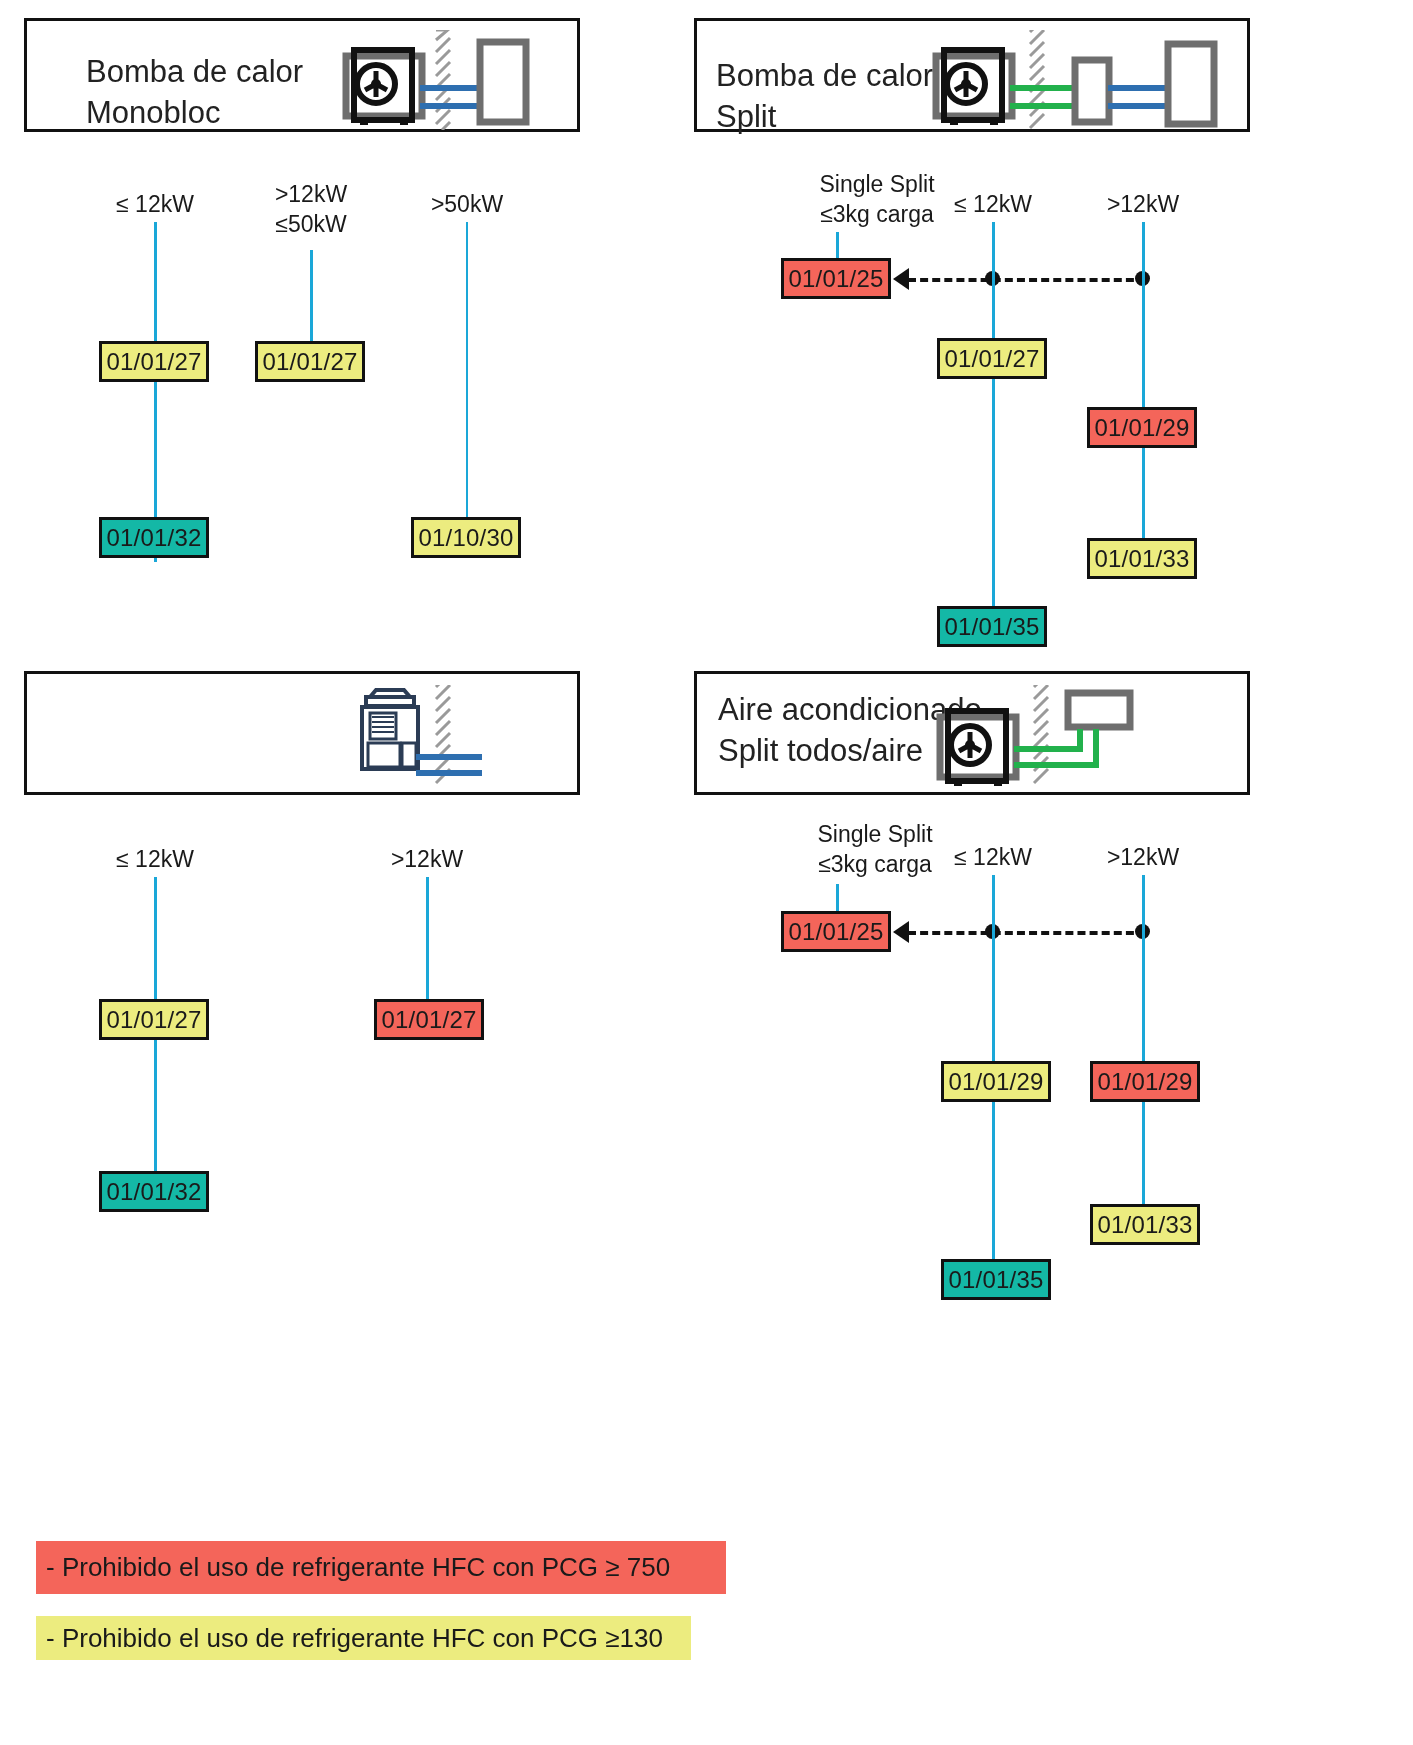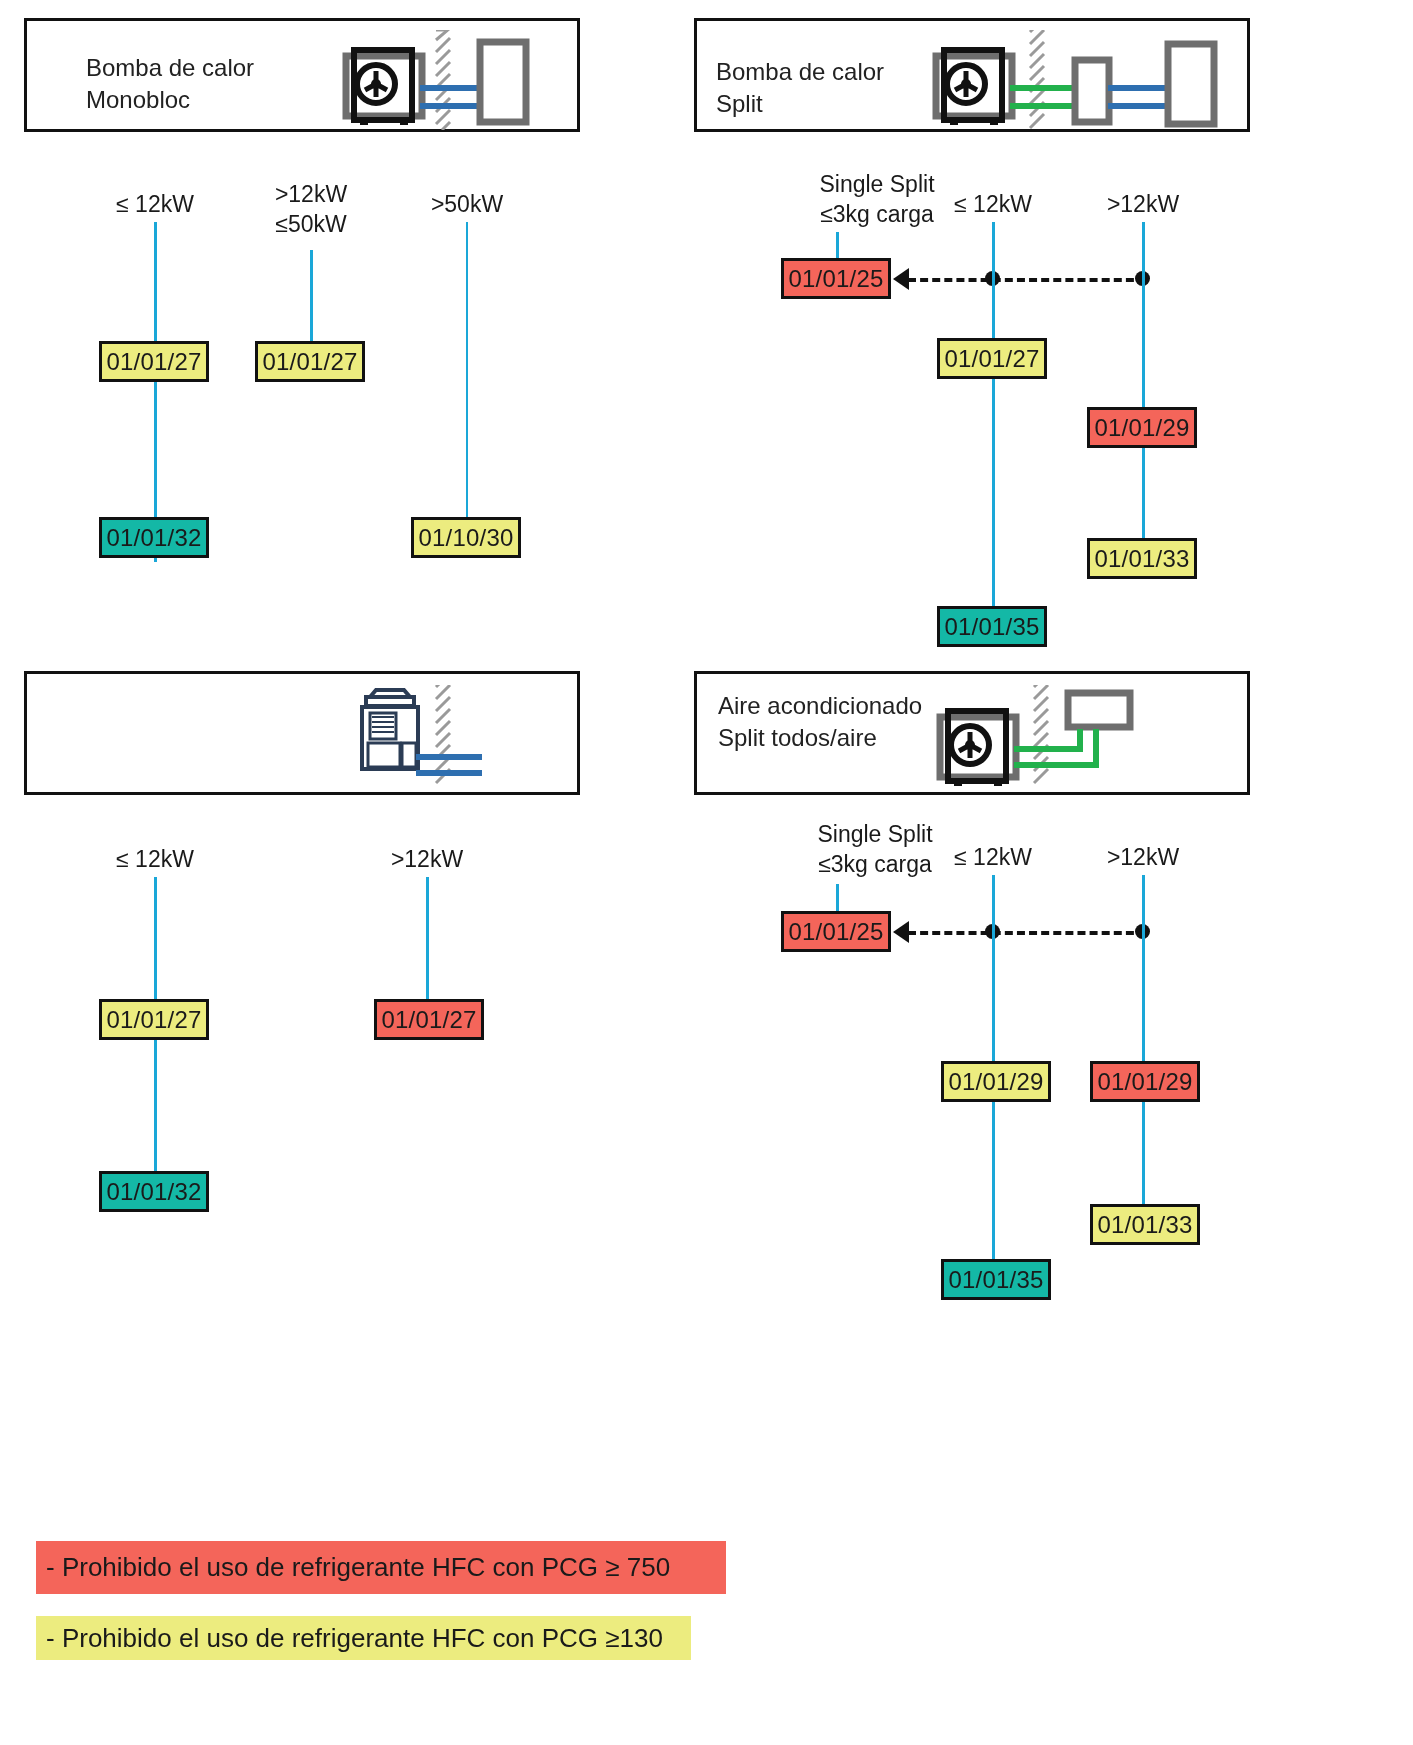--- a/index.html
+++ b/index.html
@@ -2,21 +2,21 @@
 <html><head>
 <meta charset="utf-8">
 <style>
   html,body{margin:0;padding:0;background:#fff;}
   body{width:1413px;height:1745px;position:relative;
        font-family:"Liberation Sans","DejaVu Sans",sans-serif;color:#1a1a1a;}
   .canvas{position:absolute;inset:0;}
 
   
   .card{position:absolute;border:3px solid #111;background:#fff;box-sizing:border-box;}
-  .card-title{position:absolute;font-size:24px;line-height:1.32;color:#222;white-space:pre-line;}
+  .card-title{position:absolute;font-size:31px;line-height:1.32;color:#222;white-space:pre-line;}
 
   
   .axis{position:absolute;width:3px;background:#1aa7d8;}
   .collabel{position:absolute;font-size:23px;line-height:1.3;text-align:center;color:#1a1a1a;white-space:pre-line;}
 
   .dbox{position:absolute;border:3px solid #111;box-sizing:border-box;
         display:flex;align-items:center;justify-content:center;
         font-size:24px;letter-spacing:.2px;color:#1a1a1a;}
   .red{background:#f4655a;}
   .yellow{background:#ecec7f;}

